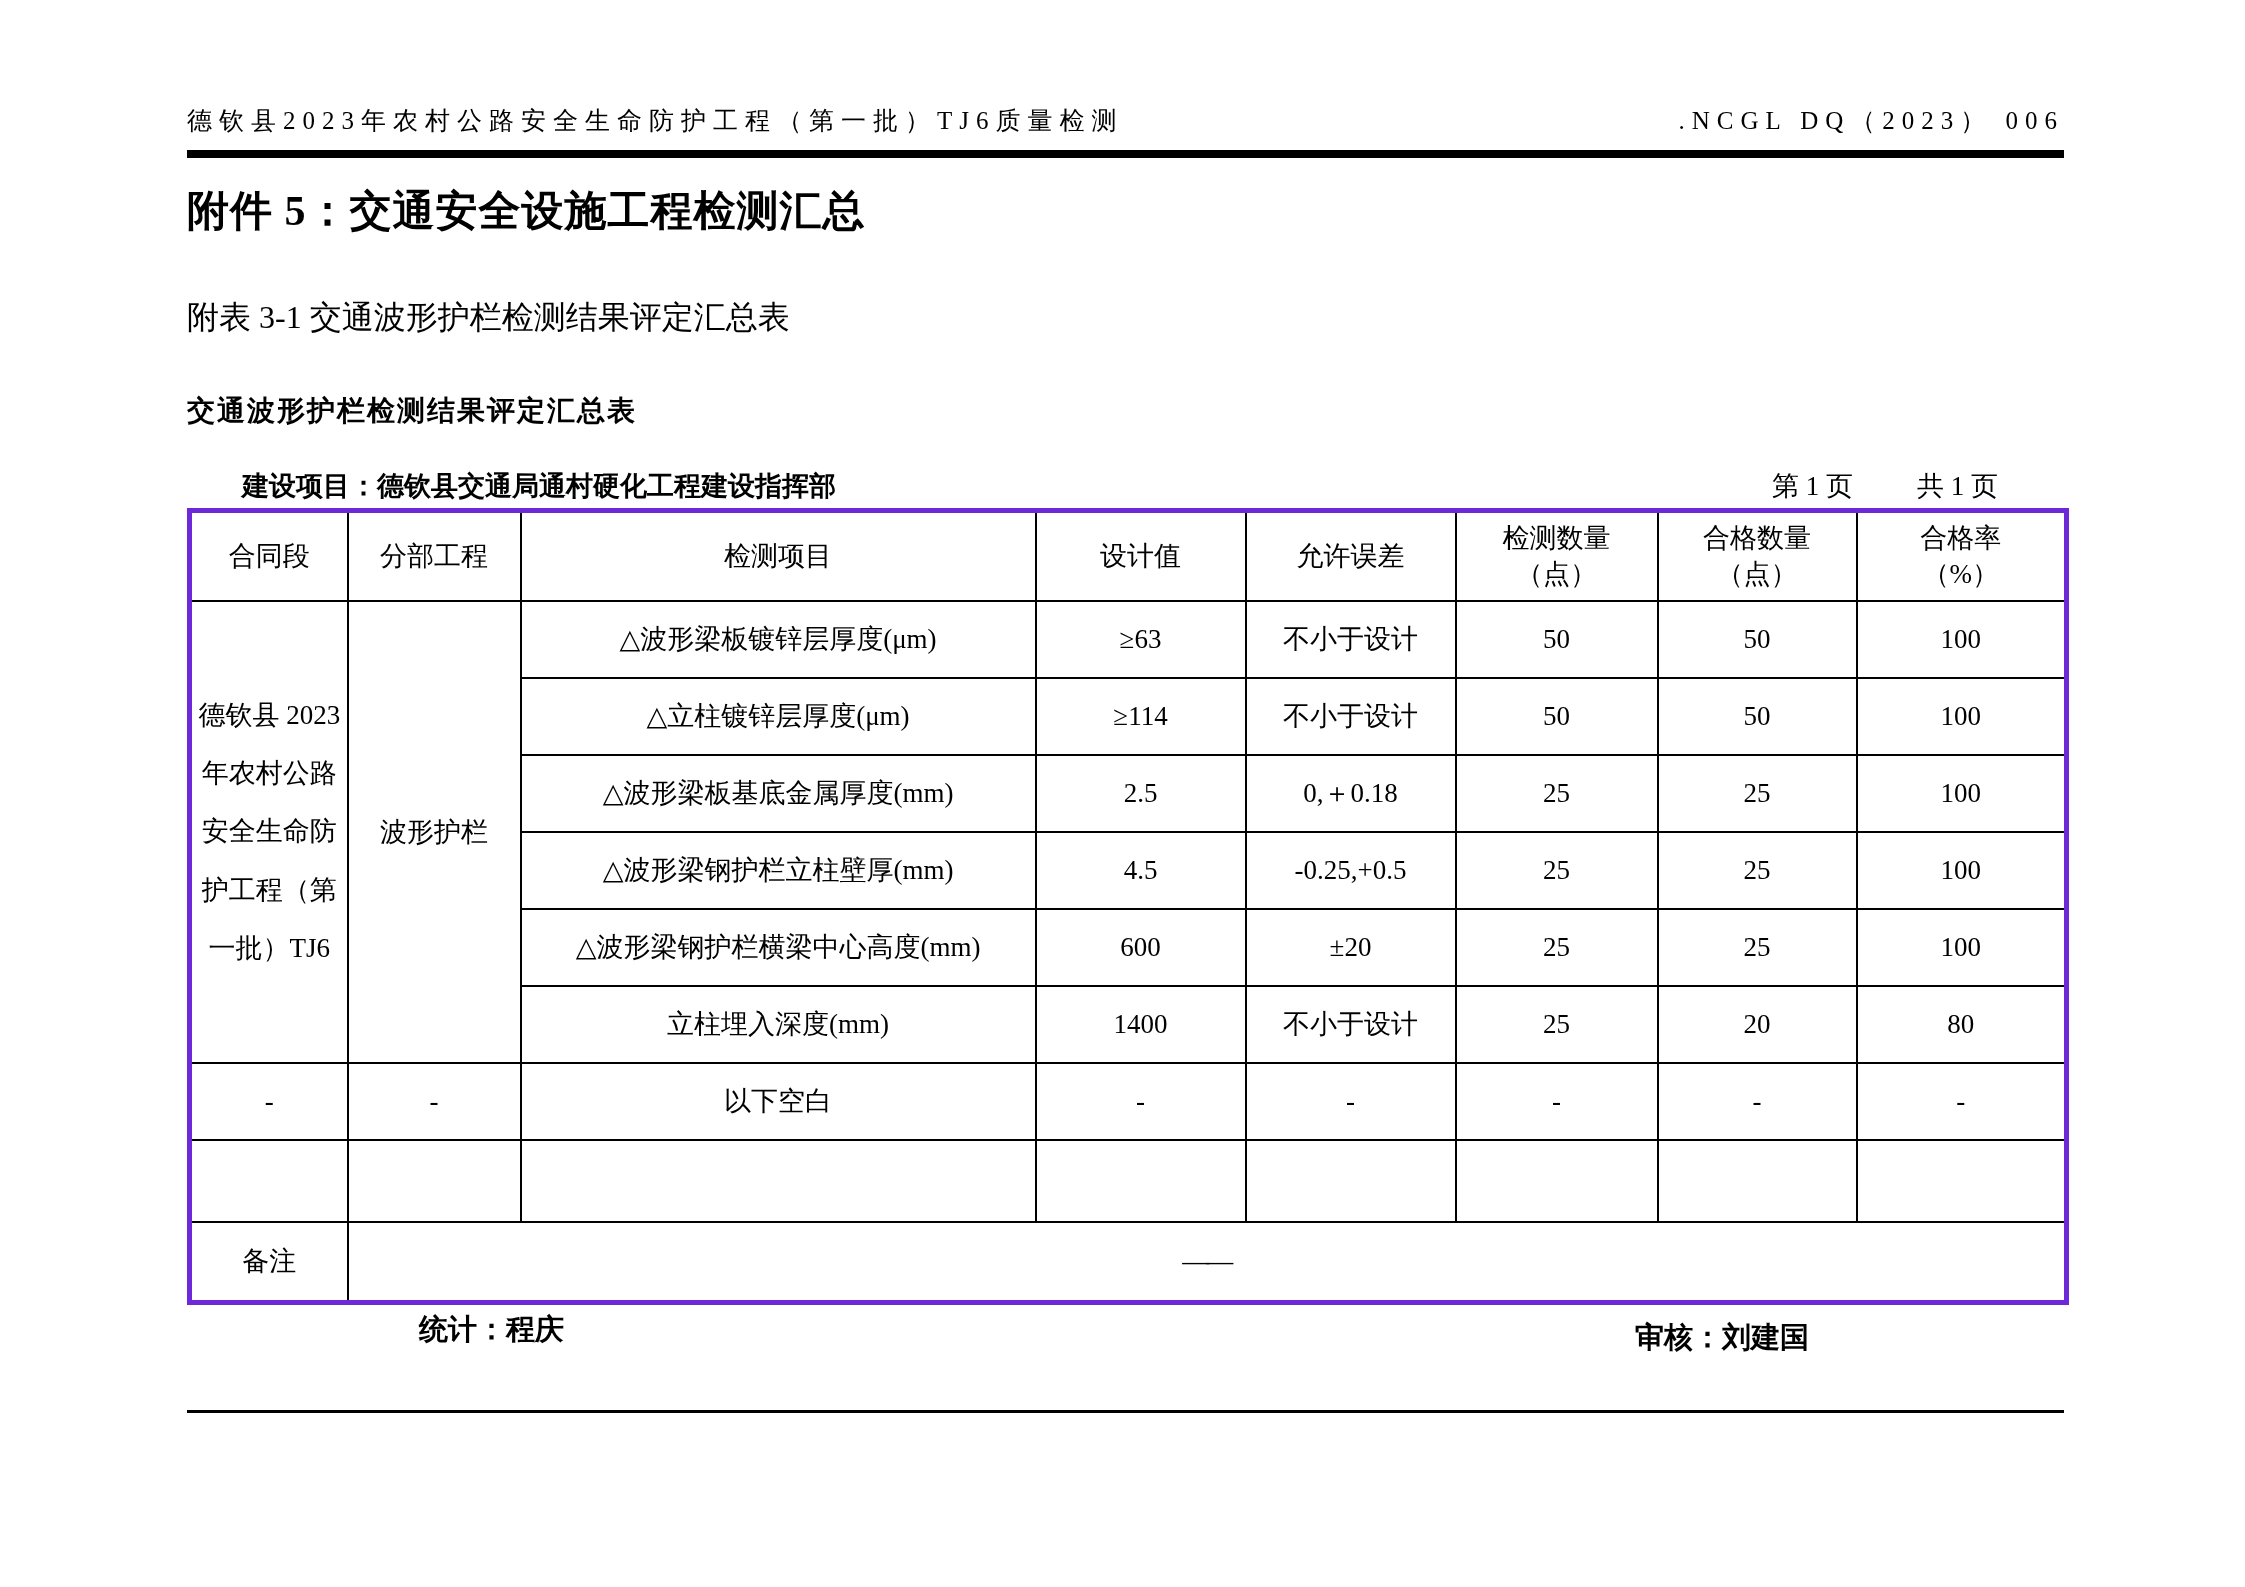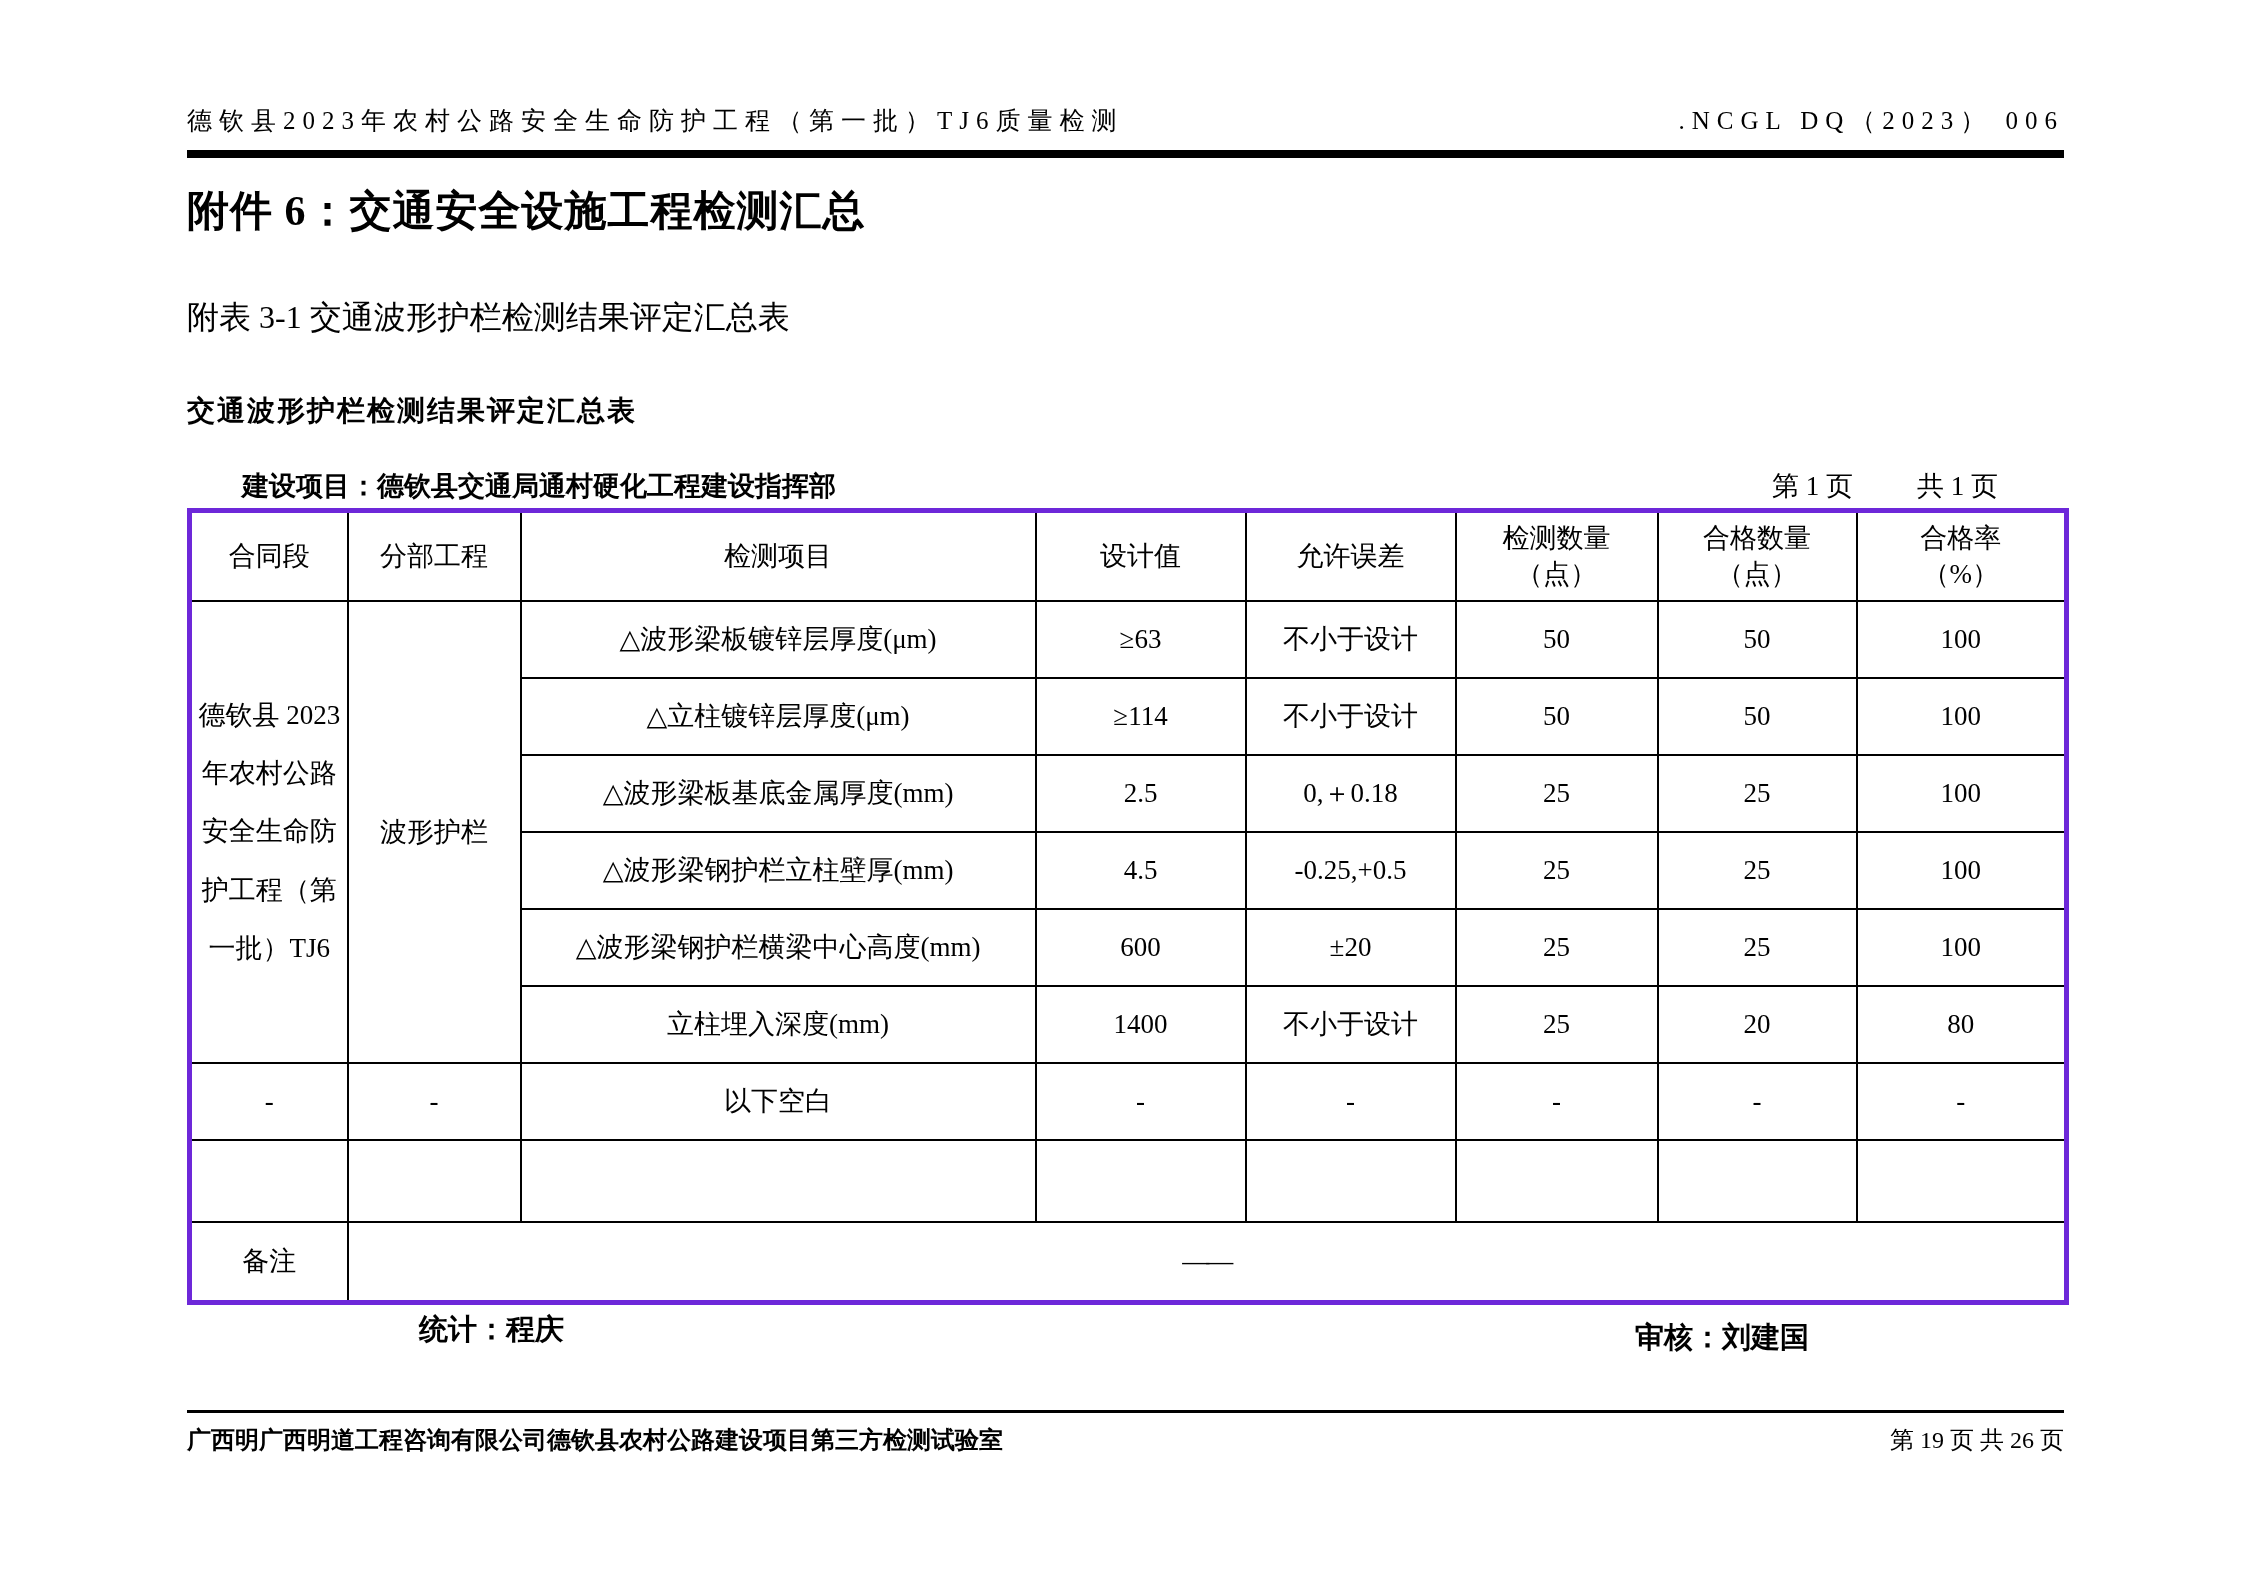--- a/index.html
+++ b/index.html
@@ -90,21 +90,21 @@
 <body>
 
 <div class="page">
 
   <div class="doc-header">
     <span>德钦县2023年农村公路安全生命防护工程（第一批）TJ6质量检测</span>
     <span>.NCGL DQ（2023） 006</span>
   </div>
   <div class="header-rule"></div>
 
-  <div class="attachment-title">附件 6：交通安全设施工程检测汇总</div>
+  <div class="attachment-title">附件 5：交通安全设施工程检测汇总</div>
   <div class="subtable-title">附表 3-1 交通波形护栏检测结果评定汇总表</div>
   <div class="table-title">交通波形护栏检测结果评定汇总表</div>
 
   <div class="table-meta">
     <span class="meta-project">建设项目：德钦县交通局通村硬化工程建设指挥部</span>
     <span class="meta-pageno">第 1 页</span>
     <span class="meta-pages">共 1 页</span>
   </div>
 
   <table class="report">
@@ -229,18 +229,14 @@
     </tr>
   </tbody>
     </table>
 
   <div class="signatures">
     <span class="sig-stat">统计：程庆</span>
     <span class="sig-review">审核：刘建国</span>
   </div>
 
   <div class="footer-rule"></div>
-  <div class="doc-footer">
-    <span class="footer-left">广西明广西明道工程咨询有限公司德钦县农村公路建设项目第三方检测试验室</span>
-    <span class="footer-right">第 19 页 共 26 页</span>
-  </div>
 
 </div>
 
 </body></html>

